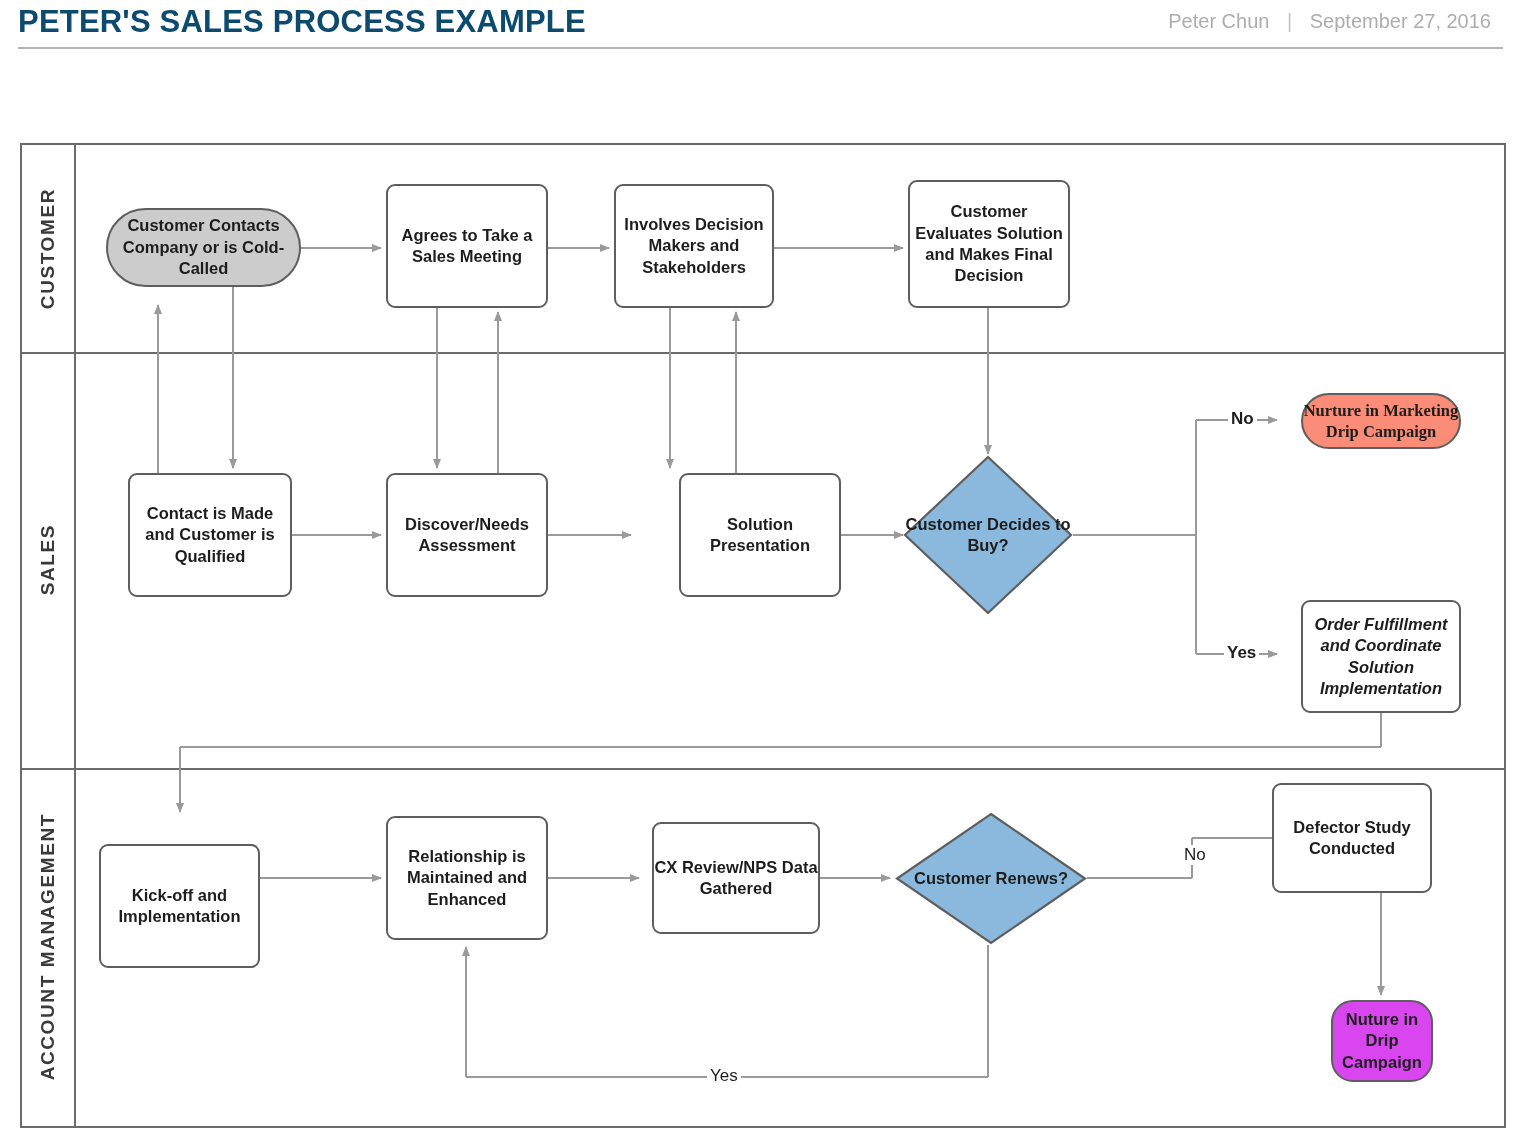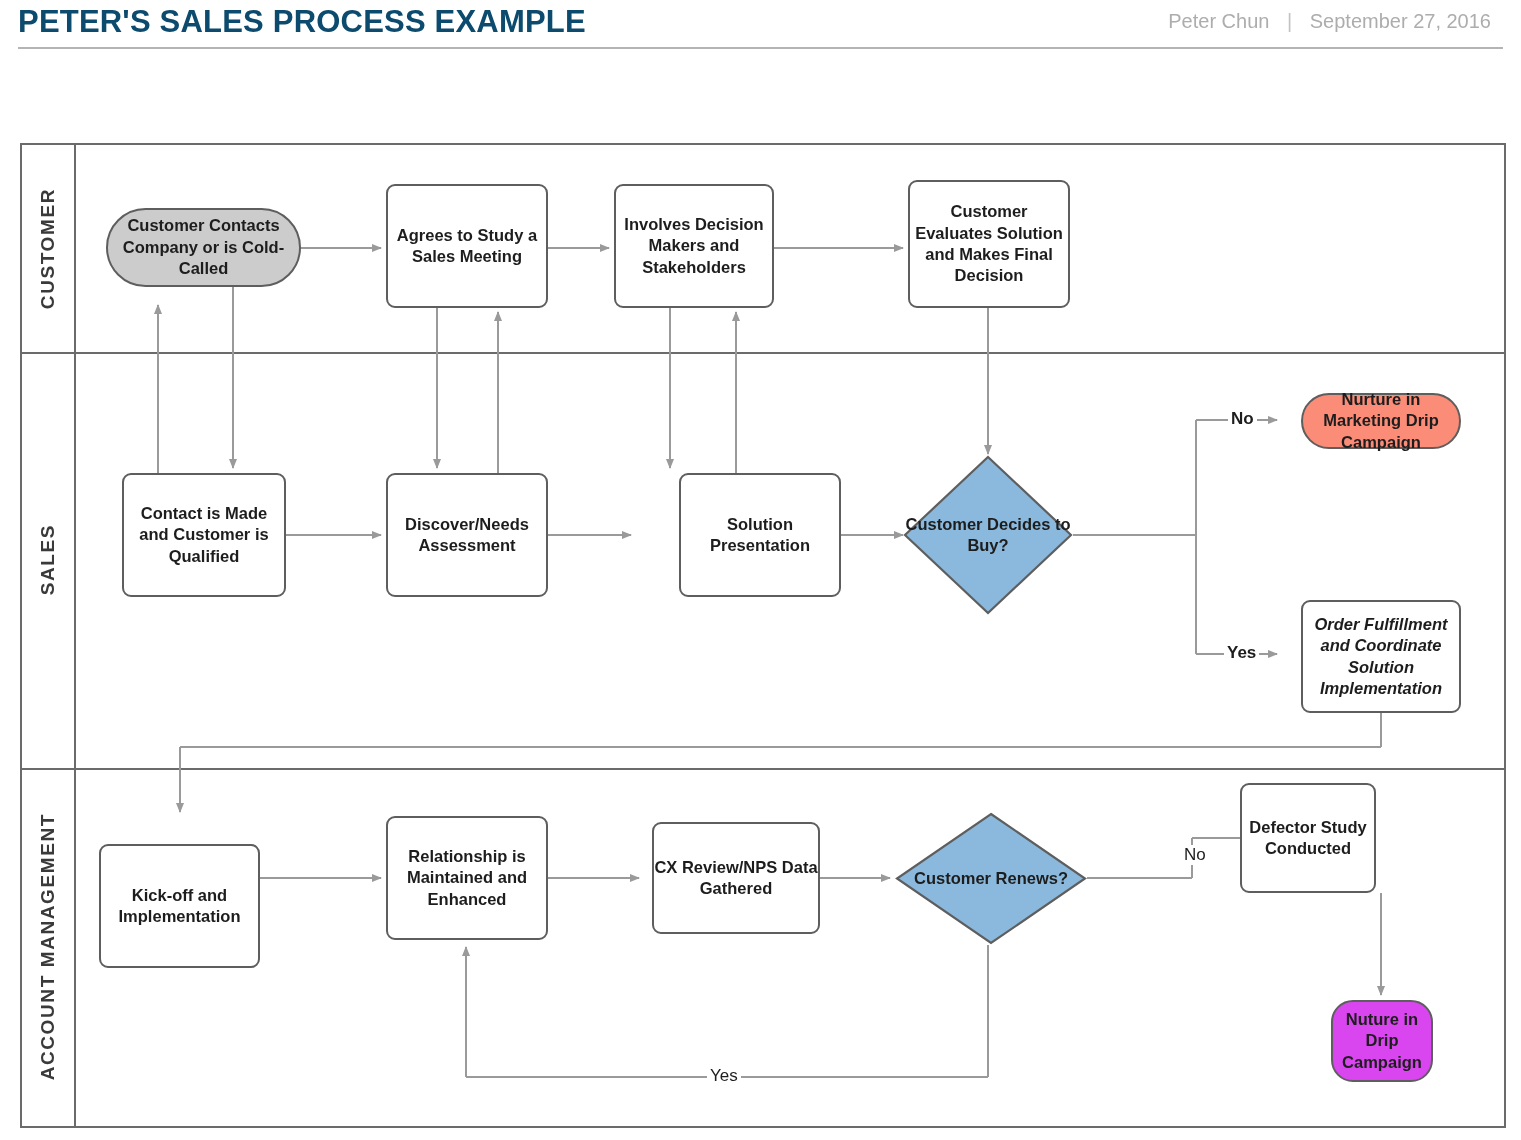--- a/index.html
+++ b/index.html
@@ -152,51 +152,51 @@
   <div class="edgelabel b" style="left:1228px;top:409px">No</div>
   <div class="edgelabel b" style="left:1224px;top:643px">Yes</div>
   <div class="edgelabel" style="left:1181px;top:845px">No</div>
   <div class="edgelabel" style="left:707px;top:1066px">Yes</div>
 
   <div class="node term gray" style="left:106px;top:208px;width:195px;height:79px;">
     <span>Customer Contacts Company or is Cold-Called</span>
   </div>
 
   <div class="node proc" style="left:386px;top:184px;width:162px;height:124px;">
-    <span>Agrees to Study a Sales Meeting</span>
+    <span>Agrees to Take a Sales Meeting</span>
   </div>
 
   <div class="node proc" style="left:614px;top:184px;width:160px;height:124px;">
     <span>Involves Decision Makers and Stakeholders</span>
   </div>
 
   <div class="node proc" style="left:908px;top:180px;width:162px;height:128px;">
     <span>Customer Evaluates Solution and Makes Final Decision</span>
   </div>
 
-  <div class="node proc" style="left:122px;top:473px;width:164px;height:124px;">
+  <div class="node proc" style="left:128px;top:473px;width:164px;height:124px;">
     <span>Contact is Made and Customer is Qualified</span>
   </div>
 
   <div class="node proc" style="left:386px;top:473px;width:162px;height:124px;">
     <span>Discover/Needs Assessment</span>
   </div>
 
   <div class="node proc" style="left:636px;top:473px;width:162px;height:124px;margin-left:43px;">
     <span>Solution Presentation</span>
   </div>
 
   <div class="node diamond" style="left:903px;top:455px;width:170px;height:160px;">
     <svg class="dshape" viewBox="0 0 170 160" preserveAspectRatio="none">
       <polygon points="85,2 168,80 85,158 2,80" fill="#8ab9dd" stroke="#5e5e5e" stroke-width="2.2"></polygon>
     </svg>
     <span class="dtxt">Customer Decides to Buy?</span>
   </div>
 
-  <div class="node term salmon" style="left:1301px;top:393px;width:160px;height:56px;">
+  <div class="node term salmon" style="left:1301px;top:393px;width:160px;height:56px;font-family:Liberation Serif, serif;">
     <span>Nurture in Marketing Drip Campaign</span>
   </div>
 
   <div class="node proc" style="left:1301px;top:600px;width:160px;height:113px;font-style:italic;">
     <span>Order Fulfillment and Coordinate Solution Implementation</span>
   </div>
 
   <div class="node proc" style="left:99px;top:816px;width:161px;height:124px;margin-top:28px;">
     <span>Kick-off and Implementation</span>
   </div>
@@ -209,21 +209,21 @@
     <svg class="dshape" viewBox="0 0 192 133" preserveAspectRatio="none">
       <polygon points="96,2 190,66.5 96,131 2,66.5" fill="#8ab9dd" stroke="#5e5e5e" stroke-width="2.2"></polygon>
     </svg>
     <span class="dtxt">Customer Renews?</span>
   </div>
 
   <div class="node proc" style="left:652px;top:822px;width:168px;height:112px;">
     <span>CX Review/NPS Data Gathered</span>
   </div>
 
-  <div class="node proc" style="left:1240px;top:783px;width:136px;height:110px;">
+  <div class="node proc" style="left:1272px;top:783px;width:160px;height:110px;">
     <span>Defector Study Conducted</span>
   </div>
 
   <div class="node term" style="left:1331px;top:1000px;width:102px;height:82px;background:#d946ef;border-radius:22px;">
     <span>Nuture in Drip Campaign</span>
   </div>
 
 </div>
 
 </body></html>

